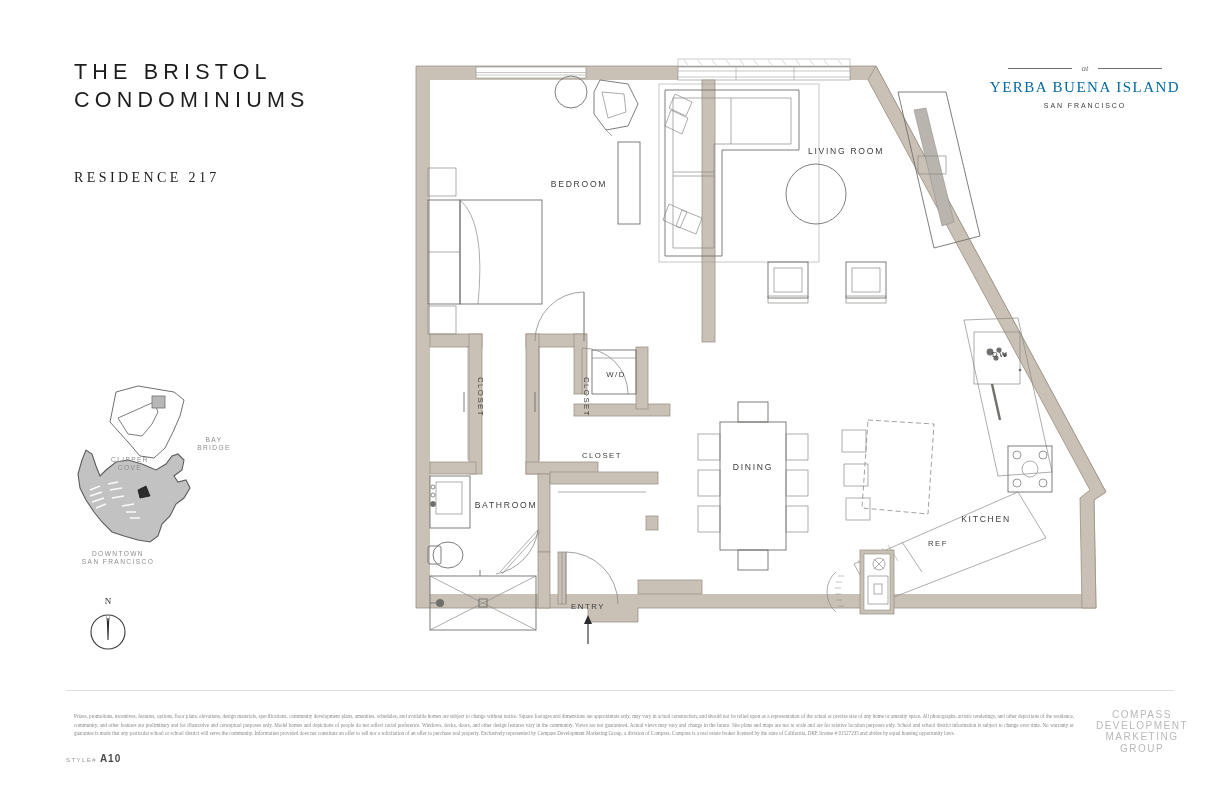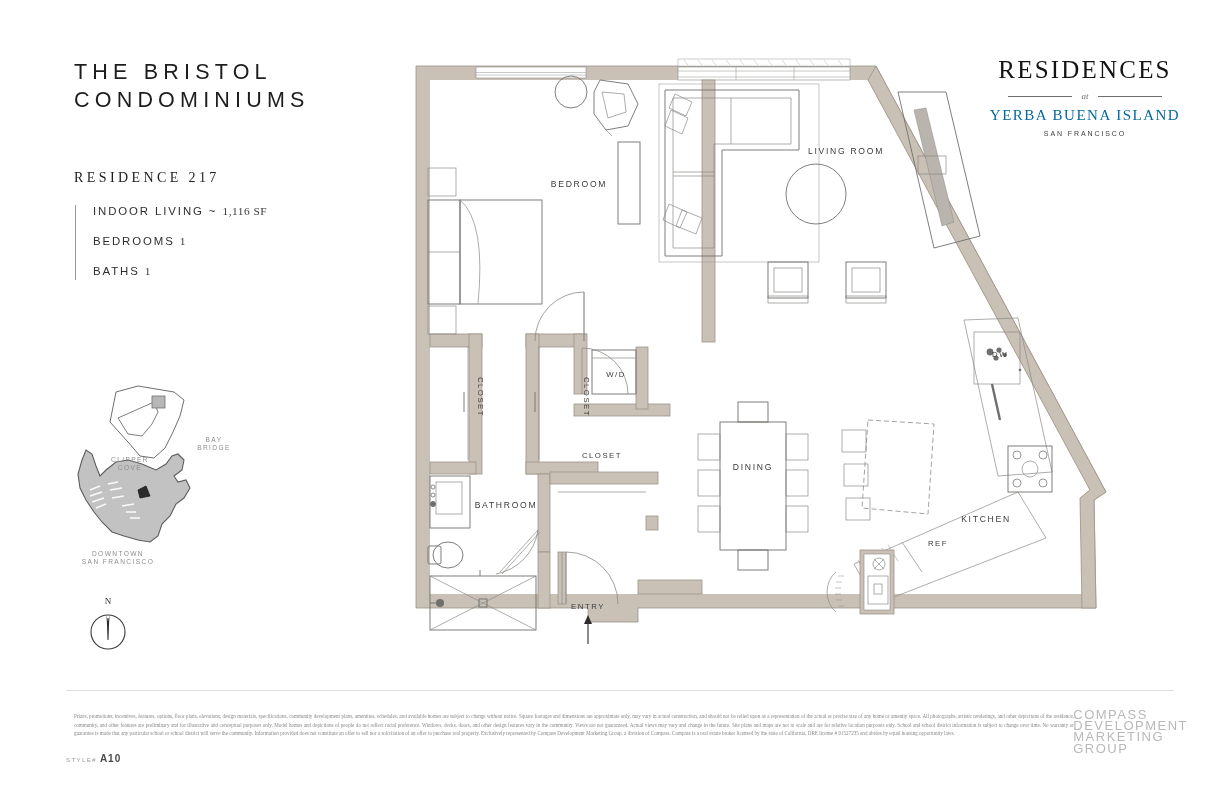--- a/index.html
+++ b/index.html
@@ -86,50 +86,36 @@
     font-family:"Liberation Serif", serif;
     font-size:5.1px;line-height:8.6px;color:#8a8a8a;text-align:justify;
   }
   .stylenum{
     position:absolute;left:58px;top:753px;
     font-size:6.2px;letter-spacing:1.3px;color:#9a9a9a;
   }
   .stylenum b{color:#4a4a4a;font-size:10px;letter-spacing:1px;}
   .compass-logo{
     position:absolute;right:44px;top:709px;
-    font-size:13px;letter-spacing:1.5px;line-height:11.2px;
-    color:#b9b9b9;white-space:pre-line;text-align:left;
+    font-size:10px;letter-spacing:1.5px;line-height:11.2px;
+    color:#b9b9b9;white-space:pre-line;text-align:center;
   }
 </style>
 </head>
 <body>
 
 <div class="page">
 
   <div class="brand-block">
     <div class="brand-title">THE BRISTOL
 CONDOMINIUMS</div>
   </div>
 
   <div class="res-title">RESIDENCE 217</div>
 
-  <div class="spec-list">
-    <div class="spec-row">
-      <span>INDOOR LIVING ~</span>
-      <span class="val">1,116 SF</span>
-    </div>
-    <div class="spec-row">
-      <span>BEDROOMS</span>
-      <span class="val">1</span>
-    </div>
-    <div class="spec-row">
-      <span>BATHS</span>
-      <span class="val">1</span>
-    </div>
-  </div>
 
   <div class="locator">
     <svg width="190" height="200" viewBox="0 0 190 200">
 
       <path d="M44,50 L50,20 L72,14 L108,20 L118,28 L114,44 L107,60 L99,76 L88,86 L74,84 L62,70 Z" fill="none" stroke="#6f6f6f" stroke-width="1"></path>
       <path d="M52,46 L88,30 L92,40 L86,52 L76,64 L62,62 Z" fill="none" stroke="#6f6f6f" stroke-width="0.9"></path>
       <rect x="86" y="24" width="13" height="12" fill="#b7b7b7" stroke="#6f6f6f" stroke-width="0.8"></rect>
 
       <path d="M16,88 L20,78 L26,82 L30,94 L34,104 L40,98 L50,90 L62,88 L76,92 L90,98
                L100,92 L106,84 L112,82 L118,88 L116,98 L108,104 L112,110 L120,108 L124,116
@@ -167,21 +153,20 @@
   <div class="compass">
     <div class="n">N</div>
     <svg width="44" height="44" viewBox="0 0 44 44" style="position:absolute;left:0;top:14px;">
       <circle cx="22" cy="22" r="17" fill="none" stroke="#3a3a3a" stroke-width="1.1"></circle>
       <path d="M22,30 L20.4,5 L22,12 L23.6,5 Z" fill="#2b2b2b"></path>
       <path d="M22,30 L22,8" stroke="#2b2b2b" stroke-width="1"></path>
     </svg>
   </div>
 
   <div class="logo">
-    <div class="logo-main">RESIDENCES</div>
     <div class="logo-rule">
       <span class="ln"></span>
       <span class="at">at</span>
       <span class="ln"></span>
     </div>
     <div class="logo-sub">YERBA BUENA ISLAND</div>
     <div class="logo-city">SAN FRANCISCO</div>
   </div>
 
   <div class="plan">

